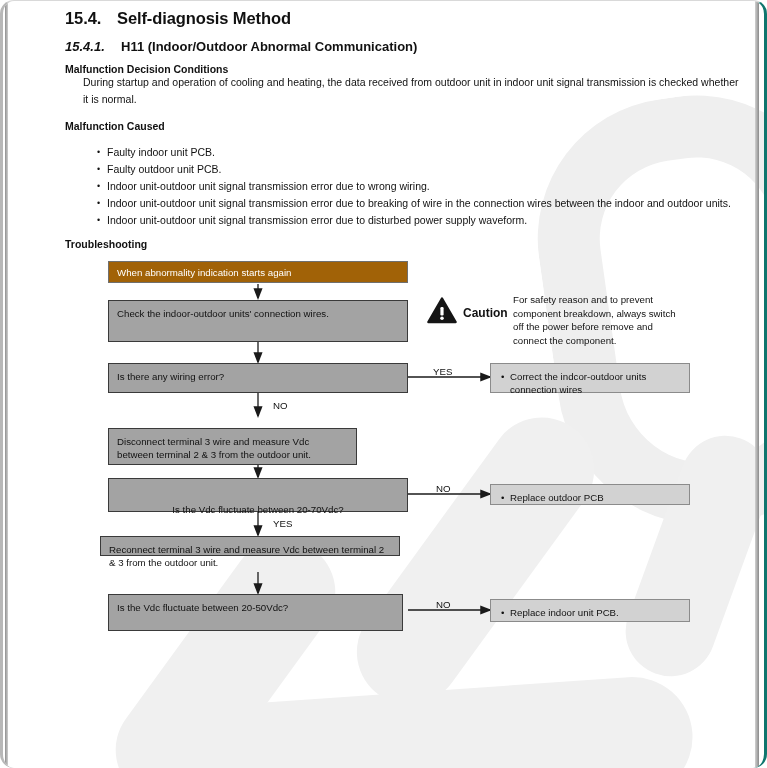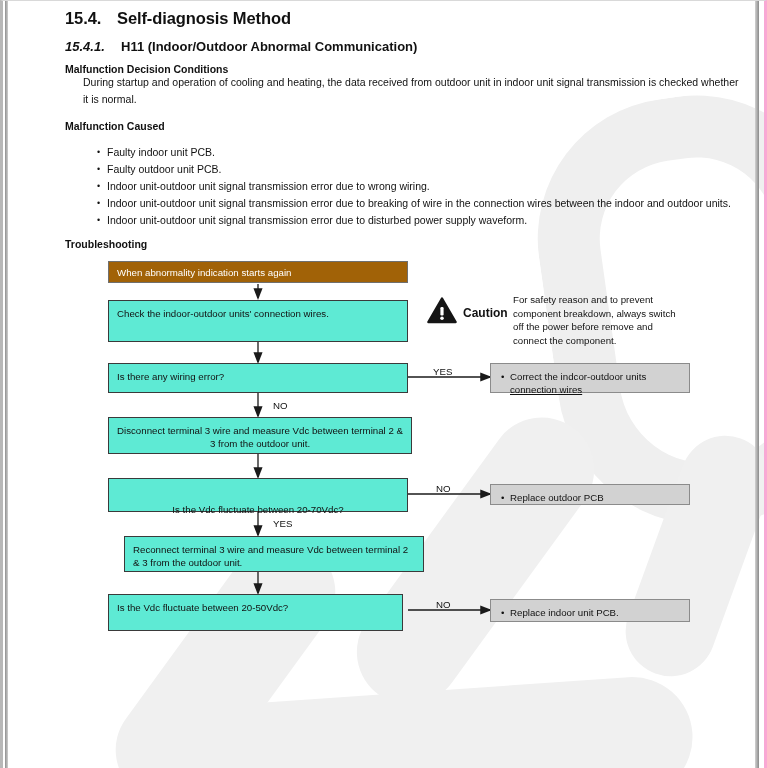--- a/index.html
+++ b/index.html
@@ -7,24 +7,25 @@
     width:767px;height:768px;
     background:#ffffff;
     font-family:"Liberation Sans", sans-serif;
     overflow:hidden;
     position:relative;
   }
   #page{
     position:absolute;inset:0;
     background:#ffffff;
     border-left:3px solid #b8b8b8;
-    border-right:3px solid #f9a8d4;
+    border-right:3px solid #0f766e;
     border-top:1px solid #d9d9d9;
     box-sizing:border-box;
     overflow:hidden;
+    border-radius:14px;
   }
   #page::before{
     content:"";position:absolute;left:2px;top:0;width:3px;height:100%;
     background:linear-gradient(to right,#8f8f8f,#cfcfcf);
   }
   #page::after{
     content:"";position:absolute;right:5px;top:0;width:4px;height:100%;
     background:linear-gradient(to right,#d2d2d2,#8a8a8a);
   }
   
@@ -75,21 +76,21 @@
   #flow{position:absolute;left:0;top:0;width:767px;height:768px;z-index:3;}
   .node{
     position:absolute;box-sizing:border-box;
     font-size:9.7px;color:#111;line-height:13px;
   }
   .node.start{
     background:#a16207;border:1px solid #6f6f6f;color:#ffffff;
     padding:4px 8px;
   }
   .node.proc{
-    background:#5eead4;border:1px solid #3a3a3a;
+    background:#a3a3a3;border:1px solid #3a3a3a;
     padding:6px 8px;
   }
   .node.proc.center{text-align:center;padding-top:24px;}
   .node.result{
     background:#d2d2d2;border:1px solid #8b8b8b;
     padding:6px 10px;
   }
   .node.result .b{padding-left:9px;position:relative;display:block;}
   .node.result .b::before{content:"\2022";position:absolute;left:0;top:0;}
   .edgelbl{
@@ -162,31 +163,31 @@
         <path d="M405,609 L487,609" marker-end="url(#ah)"></path>
       </g>
     </svg>
 
     <div class="node start" style="left:105px;top:260px;width:300px;height:22px;">When abnormality indication starts again</div>
 
     <div class="node proc" style="left:105px;top:299px;width:300px;height:42px;">Check the indoor-outdoor units' connection wires.</div>
 
     <div class="node proc" style="left:105px;top:362px;width:300px;height:30px;">Is there any wiring error?</div>
 
-    <div class="node proc" style="left:105px;top:416px;width:304px;height:37px;text-align:center;">Disconnect terminal 3 wire and measure Vdc between terminal 2 &amp; 3 from the outdoor unit.</div>
+    <div class="node proc" style="left:105px;top:427px;width:249px;height:37px;">Disconnect terminal 3 wire and measure Vdc between terminal 2 &amp; 3 from the outdoor unit.</div>
 
     <div class="node proc center" style="left:105px;top:477px;width:300px;height:34px;">Is the Vdc fluctuate between 20-70Vdc?</div>
 
-    <div class="node proc" style="left:121px;top:535px;width:300px;height:36px;">Reconnect terminal 3 wire and measure Vdc between terminal 2 &amp; 3 from the outdoor unit.</div>
+    <div class="node proc" style="left:97px;top:535px;width:300px;height:20px;">Reconnect terminal 3 wire and measure Vdc between terminal 2 &amp; 3 from the outdoor unit.</div>
 
     <div class="node proc" style="left:105px;top:593px;width:295px;height:37px;">Is the Vdc fluctuate between 20-50Vdc?</div>
 
     <div class="node result" style="left:487px;top:362px;width:200px;height:30px;">
       <span class="b">Correct the indcor-outdoor units</span>
-      <span style="padding-left:9px;display:block;text-decoration:underline;">connection wires</span>
+      <span style="padding-left:9px;display:block;">connection wires</span>
     </div>
 
     <div class="node result" style="left:487px;top:483px;width:200px;height:21px;">
       <span class="b">Replace outdoor PCB</span>
     </div>
 
     <div class="node result" style="left:487px;top:598px;width:200px;height:23px;">
       <span class="b">Replace indoor unit PCB.</span>
     </div>
 

